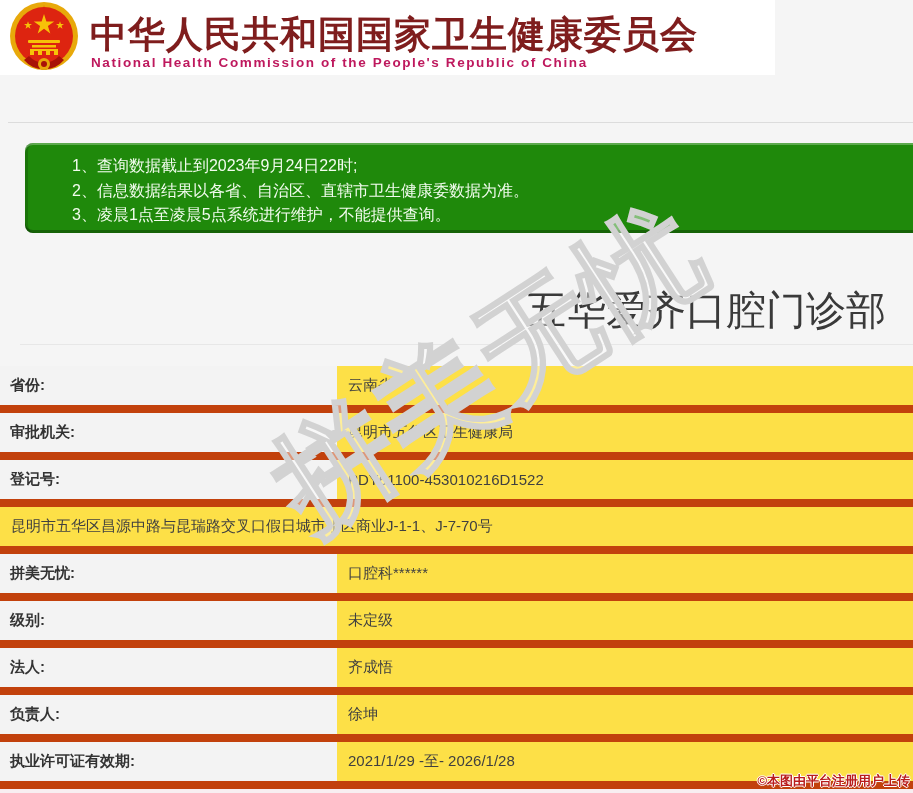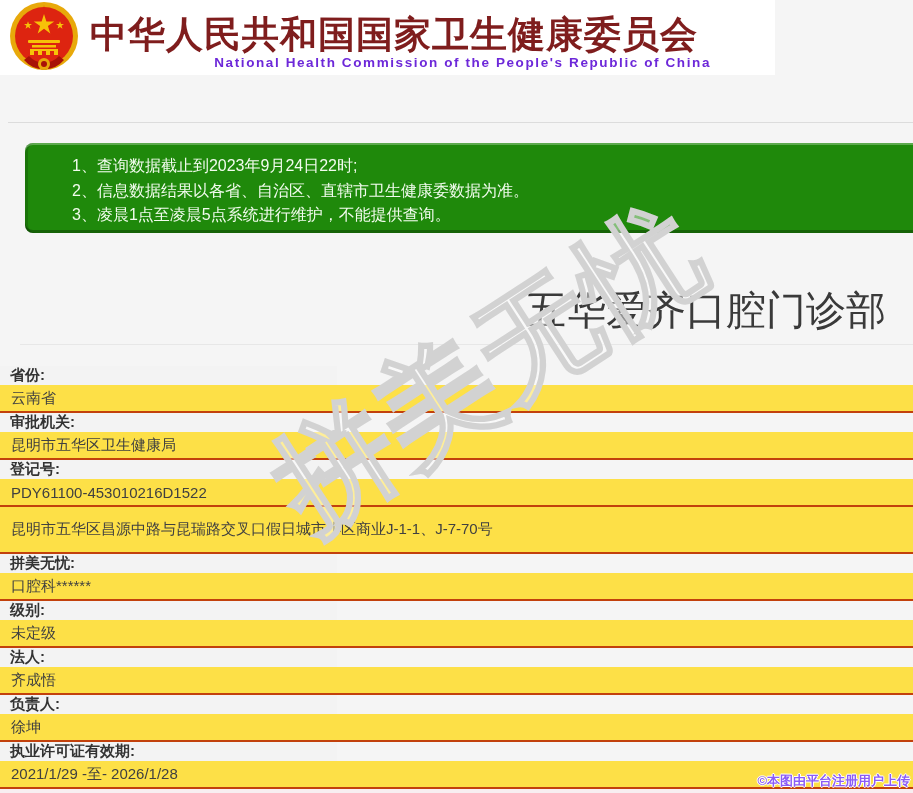--- a/index.html
+++ b/index.html
@@ -14,22 +14,22 @@
     background:#ffffff;
   }
   .emblem{position:absolute;left:8px;top:2px;width:72px;height:72px;}
   .org-title-cn{
     position:absolute;left:90px;top:10px;width:620px;
     font-size:37px;font-weight:bold;color:#7f1d1d;
     letter-spacing:1px;white-space:nowrap;
   }
   .org-title-en{
     position:absolute;left:91px;top:55px;width:620px;
-    font-size:13.5px;font-weight:bold;color:#6d28d9;
-    letter-spacing:1.6px;white-space:nowrap;text-align:right;
+    font-size:13.5px;font-weight:bold;color:#be185d;
+    letter-spacing:1.6px;white-space:nowrap;
   }
   .top-divider{
     position:absolute;left:8px;top:122px;width:905px;height:0;
     border-top:1px solid #dcdcdc;
   }
   
   .notice-box{
     position:absolute;left:25px;top:143px;width:920px;height:90px;
     background:#1f890b;border-radius:8px;
     box-shadow:inset 0 2px 0 rgba(255,255,255,.28), inset 0 -3px 0 rgba(0,0,0,.28), inset 3px 0 0 rgba(0,0,0,.15);
@@ -44,22 +44,21 @@
     font-size:40px;font-weight:400;color:#3a3a3a;white-space:nowrap;margin-left:48px;
   }
   .title-divider{
     position:absolute;left:20px;top:344px;width:893px;height:0;
     border-top:1px solid #e7e7e7;
   }
   
   .detail-table{position:absolute;left:0;top:366px;width:913px;}
   .detail-row{
     display:flex;height:47px;box-sizing:border-box;
-    border-bottom:2px solid #c2410c;
-    flex-direction:column;
+    border-bottom:8px solid #c2410c;
   }
   .detail-label{
     width:337px;box-sizing:border-box;background:#f3f3f3;
     padding-left:10px;display:flex;align-items:center;
     font-size:15px;font-weight:bold;color:#333333;
   }
   .detail-value{
     flex:1;background:#fde047;box-sizing:border-box;
     padding-left:11px;display:flex;align-items:center;
     font-size:15px;color:#404040;white-space:nowrap;
@@ -72,21 +71,21 @@
   .diagonal-watermark{
     position:absolute;left:288px;top:420px;z-index:50;
     transform:rotate(-33deg);transform-origin:0 50%;
     font-size:118px;font-weight:bold;letter-spacing:2px;white-space:nowrap;
     color:rgba(255,255,255,0.45);
     -webkit-text-stroke:2.5px #d2d2d2;
     pointer-events:none;
   }
   .upload-watermark{
     position:absolute;right:3px;top:772px;z-index:60;
-    font-size:13px;font-weight:bold;color:#8b5cf6;white-space:nowrap;
+    font-size:13px;font-weight:bold;color:#b91c1c;white-space:nowrap;
     text-shadow:-1px 0 #ffffff,1px 0 #ffffff,0 -1px #ffffff,0 1px #ffffff;
   }
 </style>
 </head>
 <body>
 
 <div class="header-banner">
   <svg class="emblem" viewBox="0 0 72 72">
     <circle cx="36" cy="34" r="34" fill="#e8a90a"></circle>
     <circle cx="36" cy="34" r="29" fill="#dd2410"></circle>

